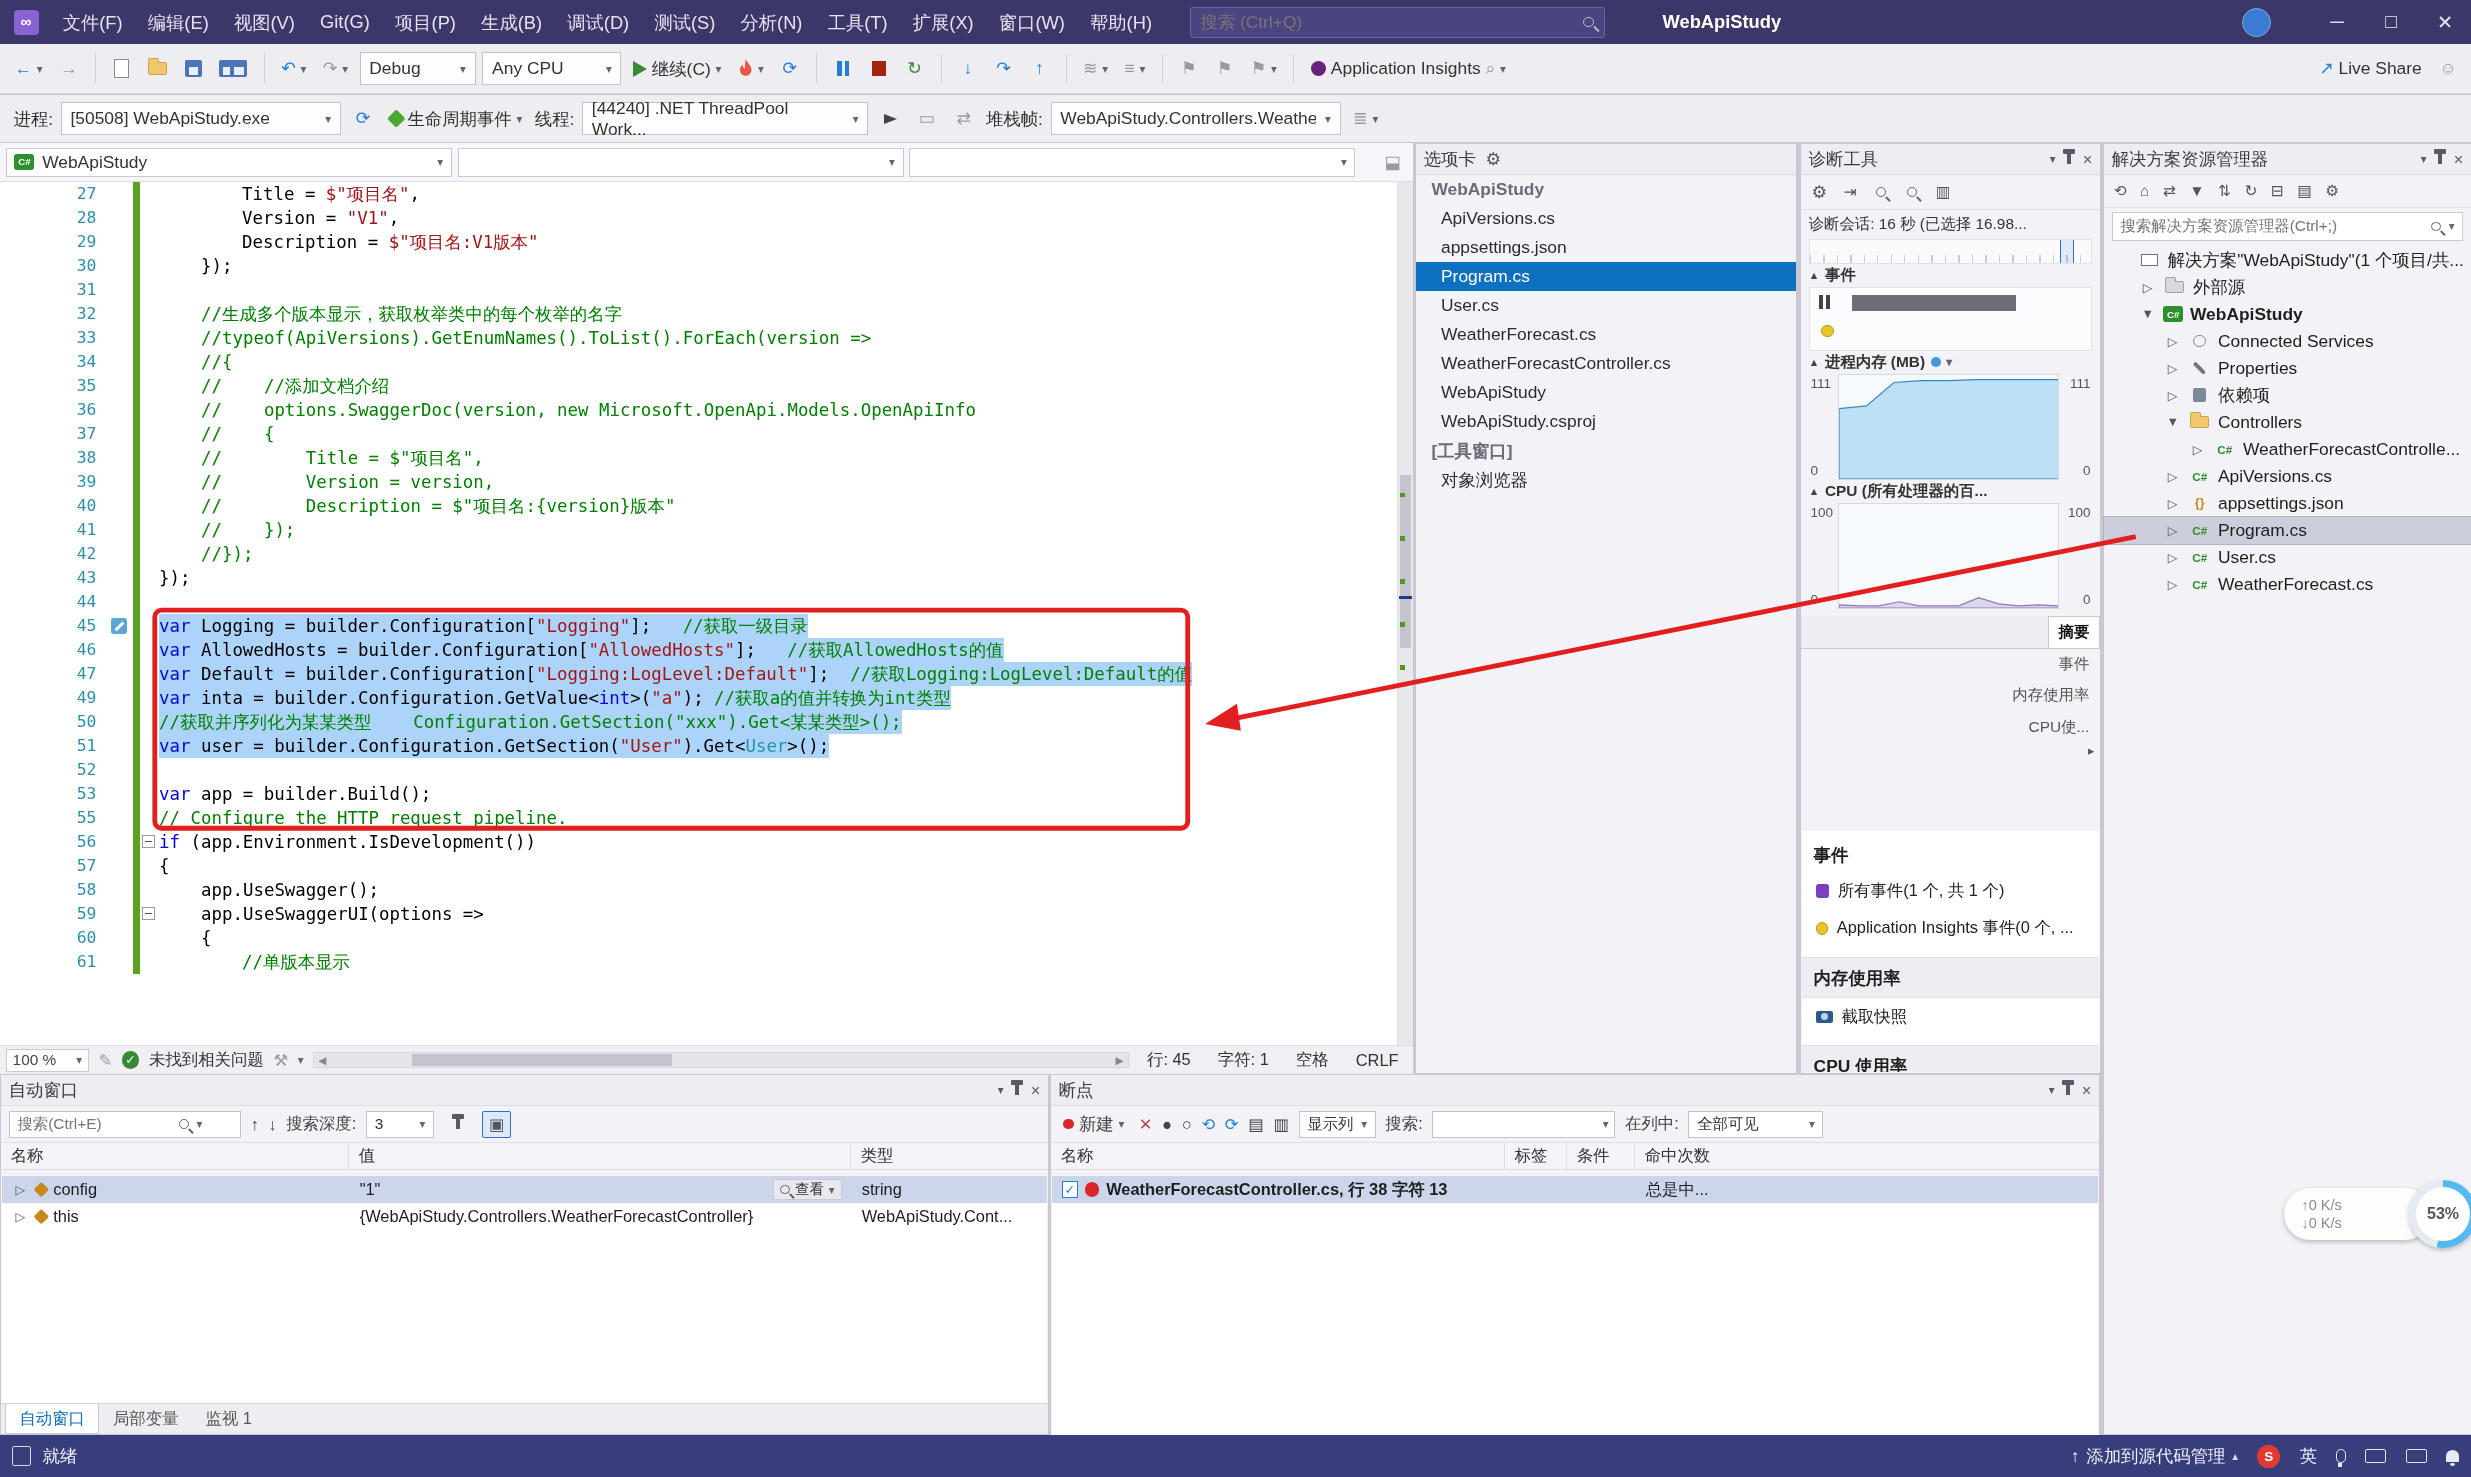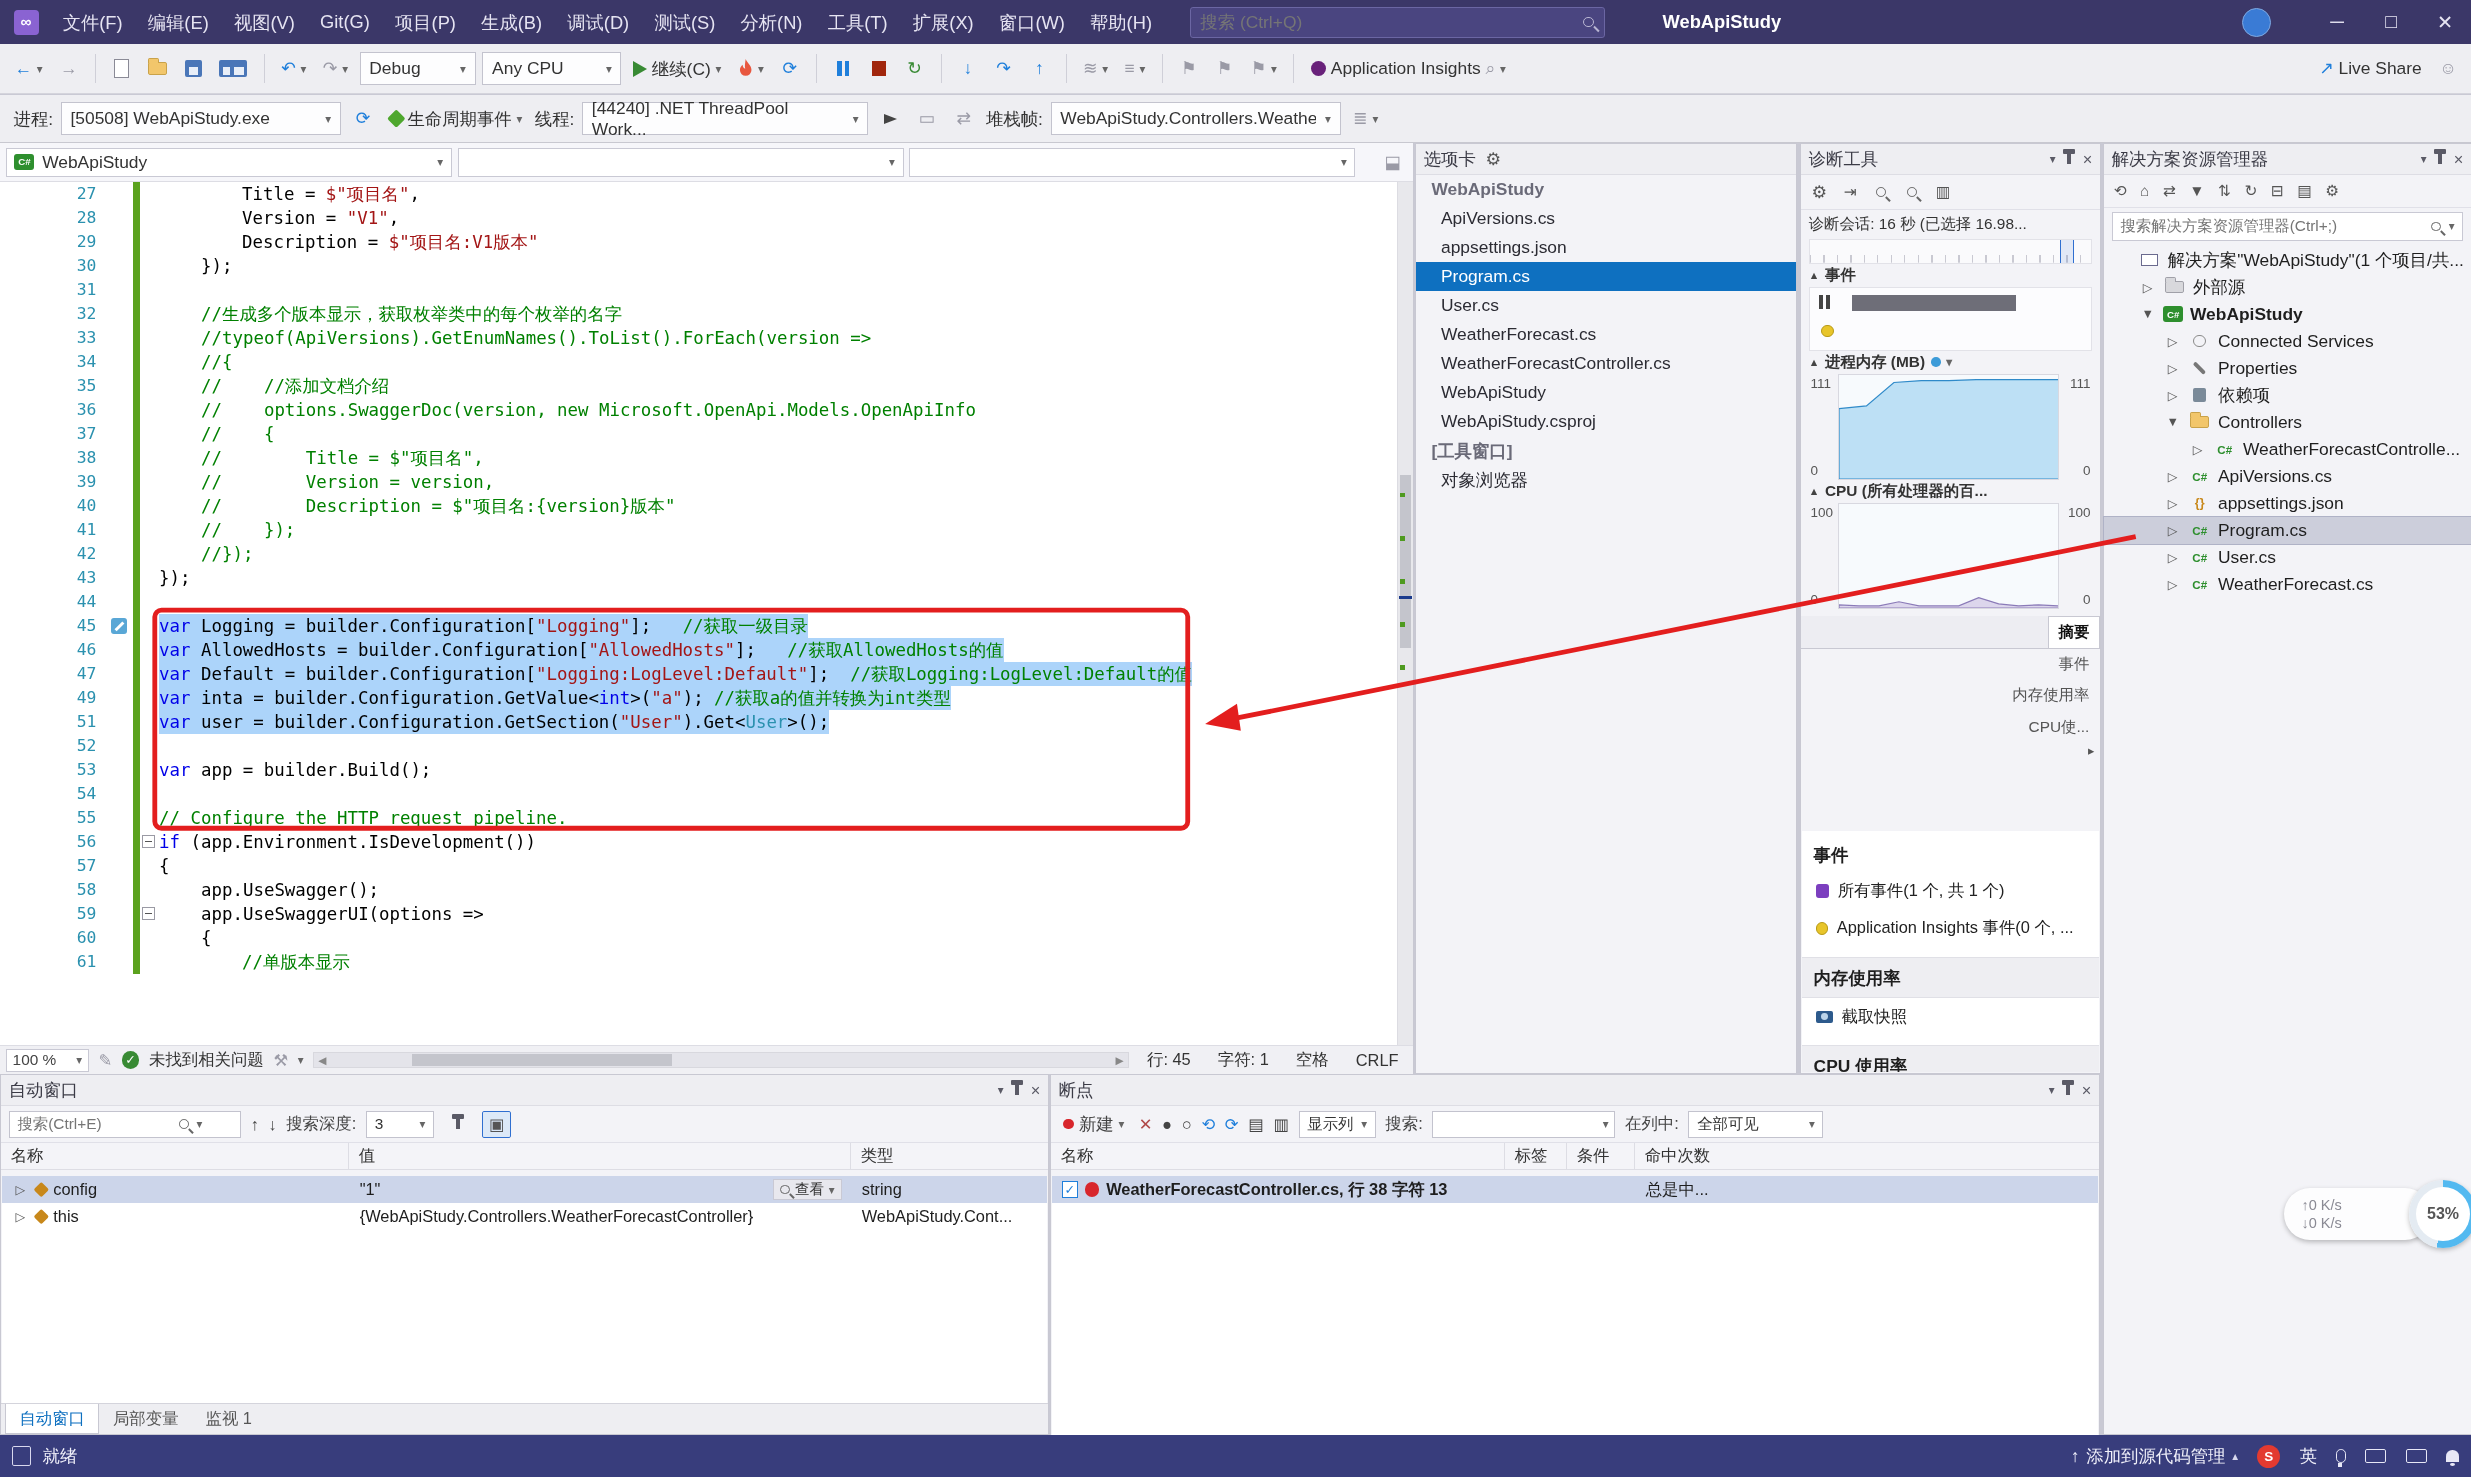--- a/index.html
+++ b/index.html
@@ -537,46 +537,46 @@
         <div class="ltext lsel" style="padding-left: 0px;"><span class="tok-k">var</span><span class="tok-p"> Default = builder.Configuration[</span><span class="tok-s">"Logging:LogLevel:Default"</span><span class="tok-p">];  </span><span class="tok-c">//获取Logging:LogLevel:Default的值</span></div>
       </div>
       <div class="code-line">
         <div class="ln">49</div>
         <div class="icol"></div>
         <div class="chg"></div>
         <div class="fcol"></div>
         <div class="ltext lsel" style="padding-left: 0px;"><span class="tok-k">var</span><span class="tok-p"> inta = builder.Configuration.GetValue&lt;</span><span class="tok-k">int</span><span class="tok-p">&gt;(</span><span class="tok-s">"a"</span><span class="tok-p">); </span><span class="tok-c">//获取a的值并转换为int类型</span></div>
       </div>
       <div class="code-line">
+        <div class="ln">50</div>
+        <div class="icol"></div>
+        <div class="chg"></div>
+        <div class="fcol"></div>
+        <div class="ltext lsel" style="padding-left: 0px;"><span class="tok-c">//获取并序列化为某某类型    Configuration.GetSection("xxx").Get&lt;某某类型&gt;();</span></div>
+      </div>
+      <div class="code-line">
         <div class="ln">51</div>
         <div class="icol"></div>
         <div class="chg"></div>
         <div class="fcol"></div>
         <div class="ltext lsel" style="padding-left: 0px;"><span class="tok-k">var</span><span class="tok-p"> user = builder.Configuration.GetSection(</span><span class="tok-s">"User"</span><span class="tok-p">).Get&lt;</span><span class="tok-t">User</span><span class="tok-p">&gt;();</span></div>
       </div>
       <div class="code-line">
         <div class="ln">52</div>
         <div class="icol"></div>
         <div class="chg"></div>
         <div class="fcol"></div>
         <div class="ltext" style="padding-left: 0px;"></div>
       </div>
       <div class="code-line">
         <div class="ln">53</div>
         <div class="icol"></div>
         <div class="chg"></div>
         <div class="fcol"></div>
         <div class="ltext" style="padding-left: 0px;"><span class="tok-k">var</span><span class="tok-p"> app = builder.Build();</span></div>
-      </div>
-      <div class="code-line">
-        <div class="ln">54</div>
-        <div class="icol"></div>
-        <div class="chg"></div>
-        <div class="fcol"></div>
-        <div class="ltext" style="padding-left: 0px;"></div>
       </div>
       <div class="code-line">
         <div class="ln">55</div>
         <div class="icol"></div>
         <div class="chg"></div>
         <div class="fcol"></div>
         <div class="ltext" style="padding-left: 0px;"><span class="tok-c">// Configure the HTTP request pipeline.</span></div>
       </div>
       <div class="code-line">
         <div class="ln">56</div>

